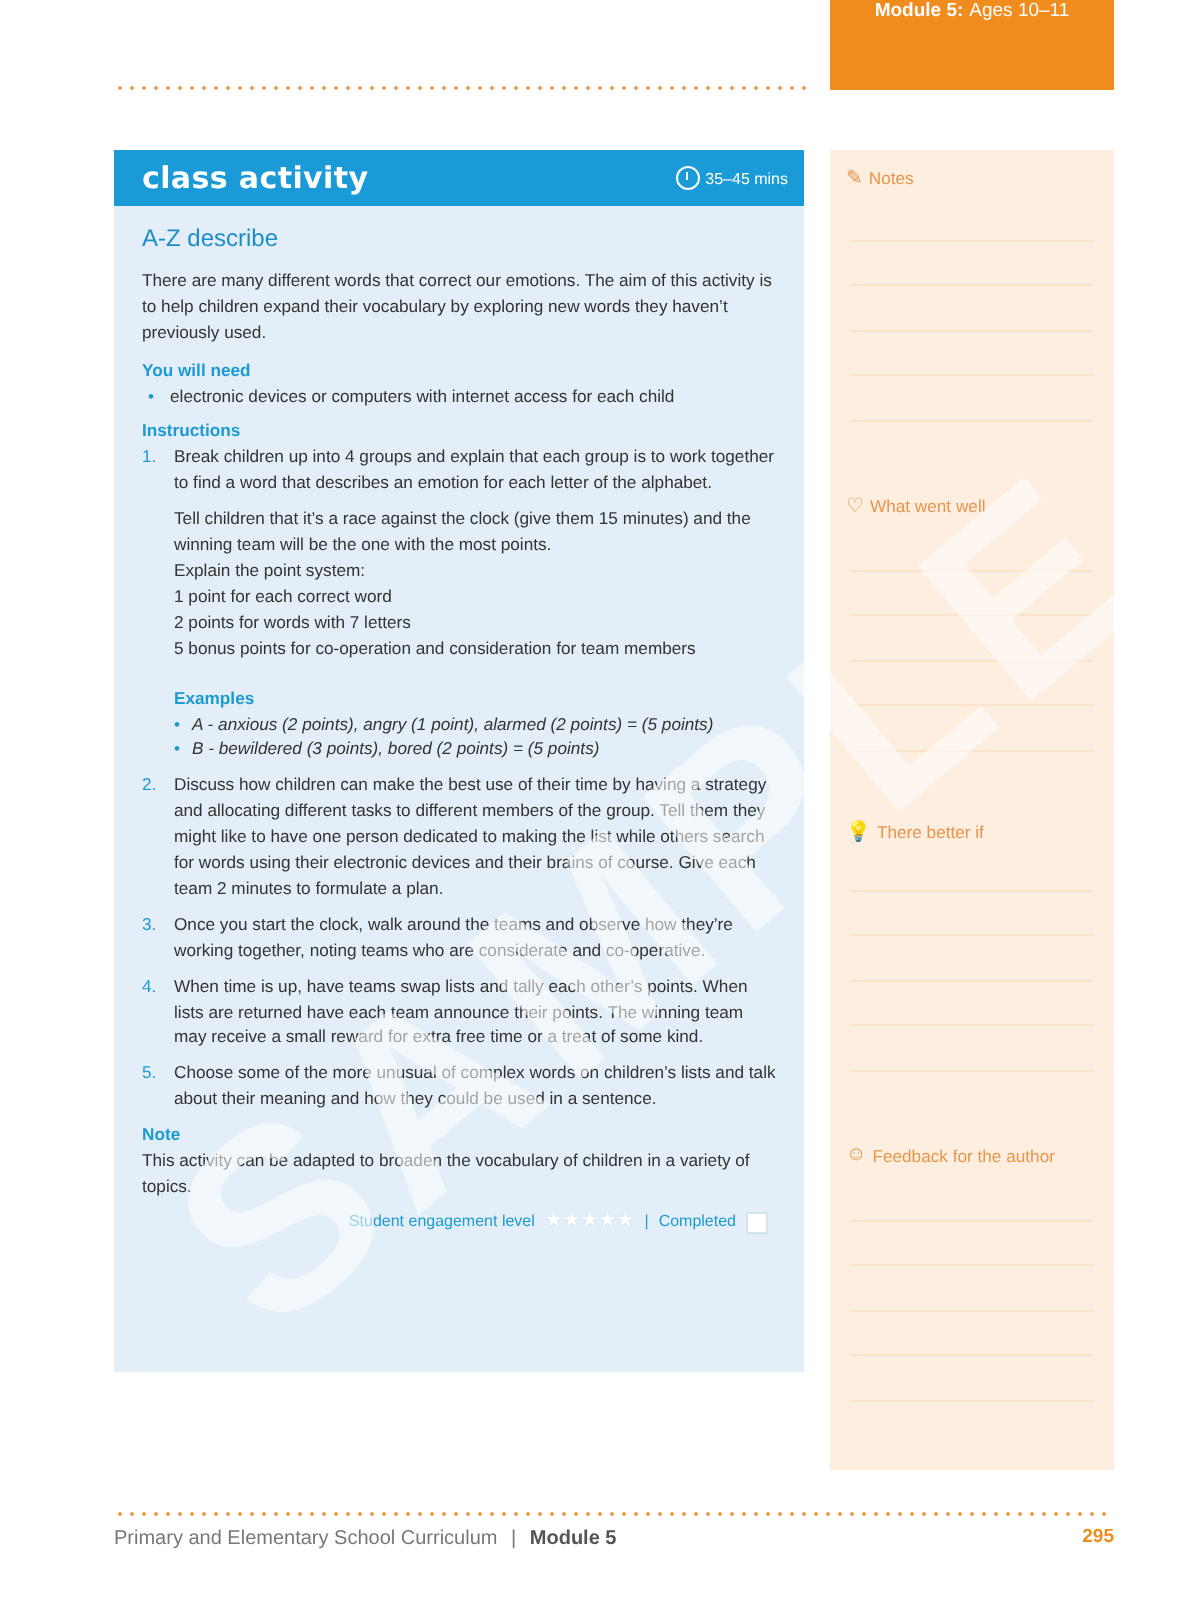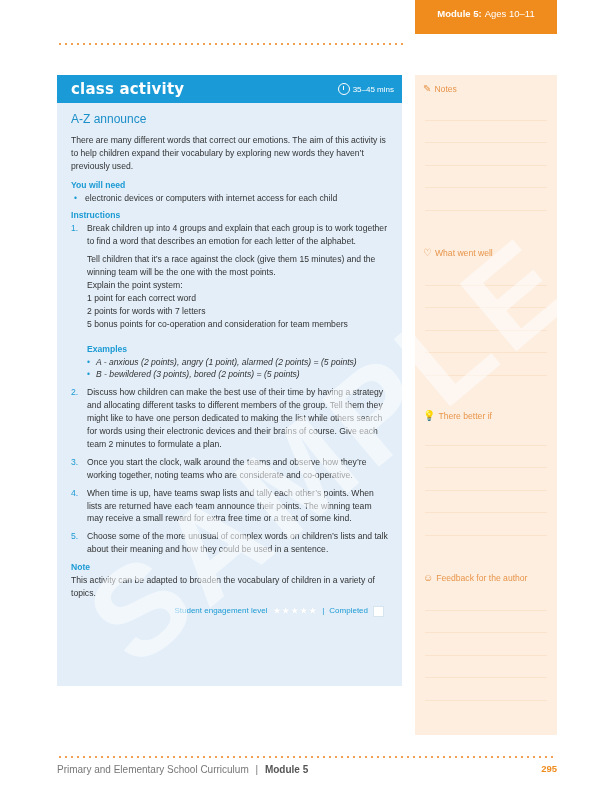--- a/index.html
+++ b/index.html
@@ -2,22 +2,22 @@
 <html><head>
 <meta charset="utf-8">
 <style>
   * { box-sizing: border-box; margin: 0; padding: 0; }
   html, body { width: 600px; height: 800px; background: #ffffff; overflow: hidden; }
   body { position: relative; font-family: "Liberation Sans", sans-serif; color: #3a3a3a; }
 
   .top-dots { position: absolute; left: 57px; top: 43px; width: 346px; height: 2px;
     background-image: radial-gradient(circle, #f0a050 0.9px, transparent 1.1px);
     background-size: 6px 2px; background-repeat: repeat-x; }
-  .module-tab { position: absolute; left: 415px; top: 0; width: 142px; height: 34px; background: #f08c1e;
-    color: #fff; font-size: 9.5px; display: flex; align-items: center; justify-content: center; padding-bottom: 7px; }
+  .module-tab { position: absolute; left: 415px; top: 0; width: 142px; height: 45px; background: #f08c1e;
+    color: #fff; font-size: 9.5px; display: flex; align-items: flex-start; justify-content: center; padding-bottom: 7px; }
   .module-tab b { font-weight: bold; margin-right: 3px; }
 
   .activity { position: absolute; left: 57px; top: 75px; width: 345px; height: 611px; background: #e3eef8; }
   .activity-head { height: 28px; background: #1a9ad6; display: flex; align-items: center; justify-content: space-between; padding: 0 8px 0 14px; }
   .activity-title { color: #fff; font-family: "DejaVu Sans", sans-serif; font-weight: bold; font-size: 15px; letter-spacing: 0.2px; }
   .duration { display: flex; align-items: center; gap: 3px; color: #fff; font-size: 8px; }
   .clock-icon { width: 12px; height: 12px; border: 1.5px solid #fff; border-radius: 50%; position: relative; }
   .clock-icon::after { content: ""; position: absolute; left: 4px; top: 1.5px; width: 1px; height: 4px; background: #fff; }
 
   .activity-body { padding: 8px 14px 0 14px; font-size: 8.6px; line-height: 12.9px; color: #333; }
@@ -64,21 +64,21 @@
 
 <section class="activity">
   <div class="activity-head">
     <span class="activity-title">class activity</span>
     <span class="duration">
       <span class="clock-icon"></span>
       <span>35–45 mins</span>
     </span>
   </div>
   <div class="activity-body">
-    <h2 class="activity-subtitle">A-Z announce</h2>
+    <h2 class="activity-subtitle">A-Z describe</h2>
     <p class="intro">There are many different words that correct our emotions. The aim of this activity is to help children expand their vocabulary by exploring new words they haven’t previously used.</p>
 
     <div class="sec-head">You will need</div>
     <div class="bullet" style="margin-bottom:5px;">electronic devices or computers with internet access for each child</div>
 
     <div class="sec-head">Instructions</div>
     <ol class="steps">
       <li class="step">
         <span class="step-num">1.</span>
         <p>Break children up into 4 groups and explain that each group is to work together to find a word that describes an emotion for each letter of the alphabet.</p>

